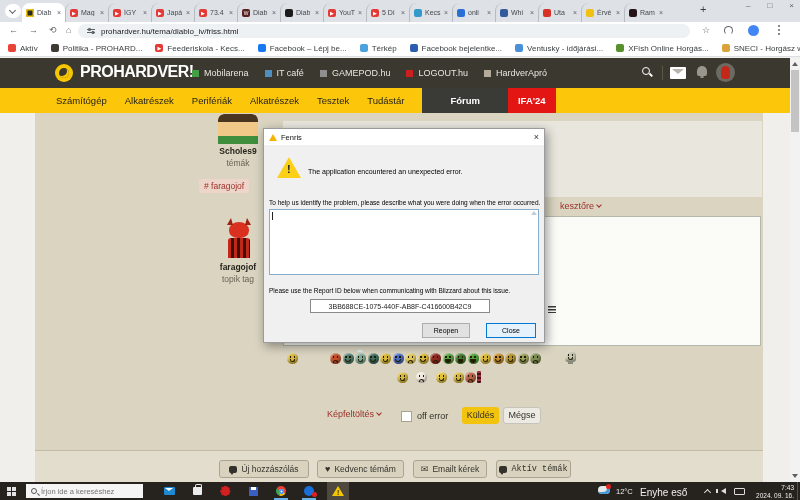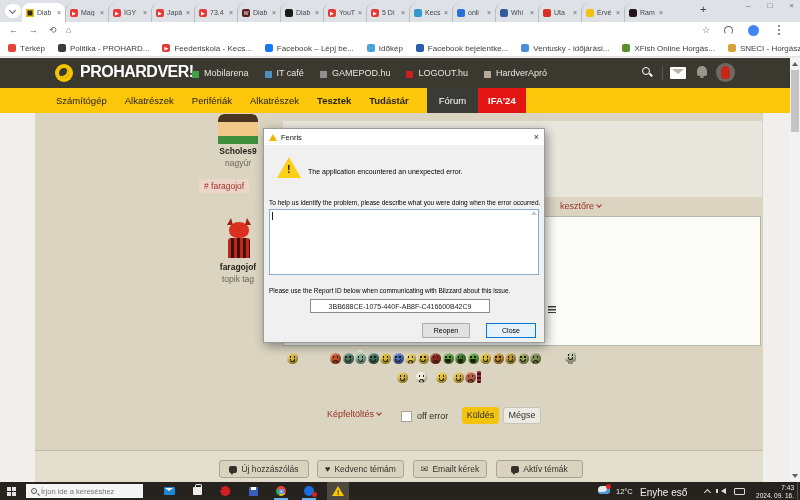--- a/index.html
+++ b/index.html
@@ -39,37 +39,37 @@
   .bm{display:flex;align-items:center;gap:4px;margin-right:13px;white-space:nowrap}
   .bm .bico{width:8px;height:8px;border-radius:2px;flex:none;font-size:5px;line-height:8px;text-align:center;color:#fff}
 
   
   .content{position:absolute;left:0;top:57px;width:800px;height:425px}
   .phhead{position:absolute;left:0;top:1px;width:790px;height:30px;background:#3a382f}
   .phlogo{position:absolute;left:55px;top:6px;width:18px;height:18px;border-radius:50%;background:#f6c700}
   .phlogo:after{content:"";position:absolute;left:4px;top:4px;width:10px;height:10px;border-radius:50%;background:#3a382f;box-shadow:inset -2px -2px 0 #f6c700}
   .phname{position:absolute;left:80px;top:5px;font-size:16px;font-weight:bold;letter-spacing:-.5px;color:#fff}
   .phlinks{position:absolute;left:192px;top:0;height:30px;display:flex;align-items:center;gap:16px}
-  .phl{display:flex;align-items:flex-end;gap:5px;font-size:9px;color:#e8e6e0;white-space:nowrap}
+  .phl{display:flex;align-items:center;gap:5px;font-size:9px;color:#e8e6e0;white-space:nowrap}
   .phl .sq{width:7px;height:7px}
   .hmag{position:absolute;left:642px;top:9px;width:8px;height:8px;border:1.5px solid #fff;border-radius:50%}
   .hmag:after{content:"";position:absolute;left:6px;top:6px;width:4px;height:1.5px;background:#fff;transform:rotate(45deg)}
   .hdiv{position:absolute;left:662px;top:8px;width:1px;height:14px;background:#5a5749}
   .henv{position:absolute;left:670px;top:9px;width:16px;height:12px;background:#fff;border-radius:1px}
   .henv:after{content:"";position:absolute;left:2px;top:2px;border-left:6px solid transparent;border-right:6px solid transparent;border-top:5px solid #b8b5ac}
   .hbell{position:absolute;left:697px;top:8px;width:10px;height:10px;background:#9a968c;border-radius:5px 5px 2px 2px}
   .hbell:after{content:"";position:absolute;left:3px;top:10px;width:4px;height:2px;background:#9a968c;border-radius:50%}
   .havatar{position:absolute;left:716px;top:5px;width:19px;height:19px;border-radius:50%;background:#6b6b64;overflow:hidden}
   .havatar:after{content:"";position:absolute;left:5px;top:3px;width:9px;height:13px;background:#c42818;border-radius:40% 40% 30% 30%}
 
   
   .phnav{position:absolute;left:0;top:31px;width:790px;height:25px;background:#fcc60a;display:flex;align-items:center;padding-left:56px;font-size:9.5px;color:#262419}
   .pni{margin-right:18px;white-space:nowrap}
-  .pni.bold{font-weight:bold}
-  .pni.dark{background:#3a3a36;color:#fff;font-weight:normal;height:25px;line-height:25px;padding:0 12px;margin:0}
+  .pni.bold{font-weight:normal}
+  .pni.dark{background:#3a3a36;color:#fff;font-weight:bold;height:25px;line-height:25px;padding:0 28px;margin:0}
   .pni.red{background:#e41613;color:#fff;font-weight:bold;height:25px;line-height:25px;padding:0 10px;margin:0}
 
   
   .forum{position:absolute;left:35px;top:56px;width:728px;height:369px;background:#dad4c1}
   .prevpost{position:absolute;left:248px;top:8px;width:479px;height:76px;background:#e9e6de}
   .av1{position:absolute;left:183px;top:1px;width:40px;height:30px;background:#f2c888;border-radius:6px 6px 0 0;overflow:hidden}
   .av1:before{content:"";position:absolute;left:0;top:0;width:40px;height:8px;background:#4a3520;border-radius:6px 6px 0 0}
   .av1:after{content:"";position:absolute;left:0;top:22px;width:40px;height:8px;background:#3e8e3e}
   .uname{position:absolute;width:90px;text-align:center;font-size:8.5px;font-weight:bold;color:#26241c}
   .urank{position:absolute;width:90px;text-align:center;font-size:8.5px;color:#6a6455}
@@ -274,46 +274,50 @@
       <span>□</span>
       <span>×</span>
     </div>
   </div>
 
   <div class="toolbar"></div>
   <span class="tbi" style="left:9px">←</span>
   <span class="tbi" style="left:29px">→</span>
   <span class="tbi" style="left:49px">⟲</span>
   <span class="tbi" style="left:66px">⌂</span>
+  <div class="urlpill">
+    <span class="tune"></span>
+    <span class="urltext">prohardver.hu/tema/diablo_iv/friss.html</span>
+  </div>
   <span class="star">☆</span>
   <span class="sync"></span>
   <span class="avatarbtn"></span>
   <span class="kebab"></span>
 
   <div class="bmbar">
     <span id="bmlist" style="display:flex;align-items:center">
         <span class="bm">
           <span class="bico" style="background: rgb(233, 67, 53);"></span>
-          <span>Térkép</span>
+          <span>Aktív</span>
         </span>
         <span class="bm">
           <span class="bico" style="background: rgb(61, 59, 51);"></span>
           <span>Politika - PROHARD...</span>
         </span>
         <span class="bm">
           <span class="bico" style="background: rgb(229, 57, 53);">▶</span>
           <span>Feederiskola - Kecs...</span>
         </span>
         <span class="bm">
           <span class="bico" style="background: rgb(24, 119, 242);"></span>
           <span>Facebook – Lépj be...</span>
         </span>
         <span class="bm">
           <span class="bico" style="background: rgb(74, 163, 223);"></span>
-          <span>Időkép</span>
+          <span>Térkép</span>
         </span>
         <span class="bm">
           <span class="bico" style="background: rgb(43, 95, 173);"></span>
           <span>Facebook bejelentke...</span>
         </span>
         <span class="bm">
           <span class="bico" style="background: rgb(74, 144, 217);"></span>
           <span>Ventusky - időjárási...</span>
         </span>
         <span class="bm">
@@ -371,21 +375,21 @@
         <span class="pni bold">Tudástár</span>
         <span class="pni dark">Fórum</span>
         <span class="pni red">IFA'24</span>
       </div>
 
     <div class="forum">
       <div class="prevpost"></div>
 
       <div class="av1"></div>
       <div class="uname" style="left:158px;top:33px">Scholes9</div>
-      <div class="urank" style="left:158px;top:45px">nagyúr</div>
+      <div class="urank" style="left:158px;top:45px">témák</div>
 
       <div class="chip"># faragojof</div>
 
       <div class="av2">
           <span class="head"></span>
           <span class="body"></span>
         </div>
       <div class="uname" style="left:158px;top:149px">faragojof</div>
       <div class="urank" style="left:158px;top:161px">topik tag</div>
 
@@ -508,21 +512,21 @@
             <span>Új hozzászólás</span>
           </span>
           <span class="bbtn" style="left: 282px; width: 87px; top: 347px;">
             <span class="bheart">♥</span>
             <span>Kedvenc témám</span>
           </span>
           <span class="bbtn" style="left: 378px; width: 74px; top: 347px;">
             <span class="bheart">✉</span>
             <span>Emailt kérek</span>
           </span>
-          <span class="bbtn" style="left: 461px; width: 87px; top: 347px;">
+          <span class="bbtn" style="left: 461px; width: 75px; top: 347px; font-family: Liberation Mono, monospace;">
             <span class="bico2"></span>
             <span>Aktív témák</span>
           </span>
         </div>
     </div>
 
     <div class="sb">
       <span class="ar up"></span>
       <span class="thumb"></span>
       <span class="ar dn"></span>

